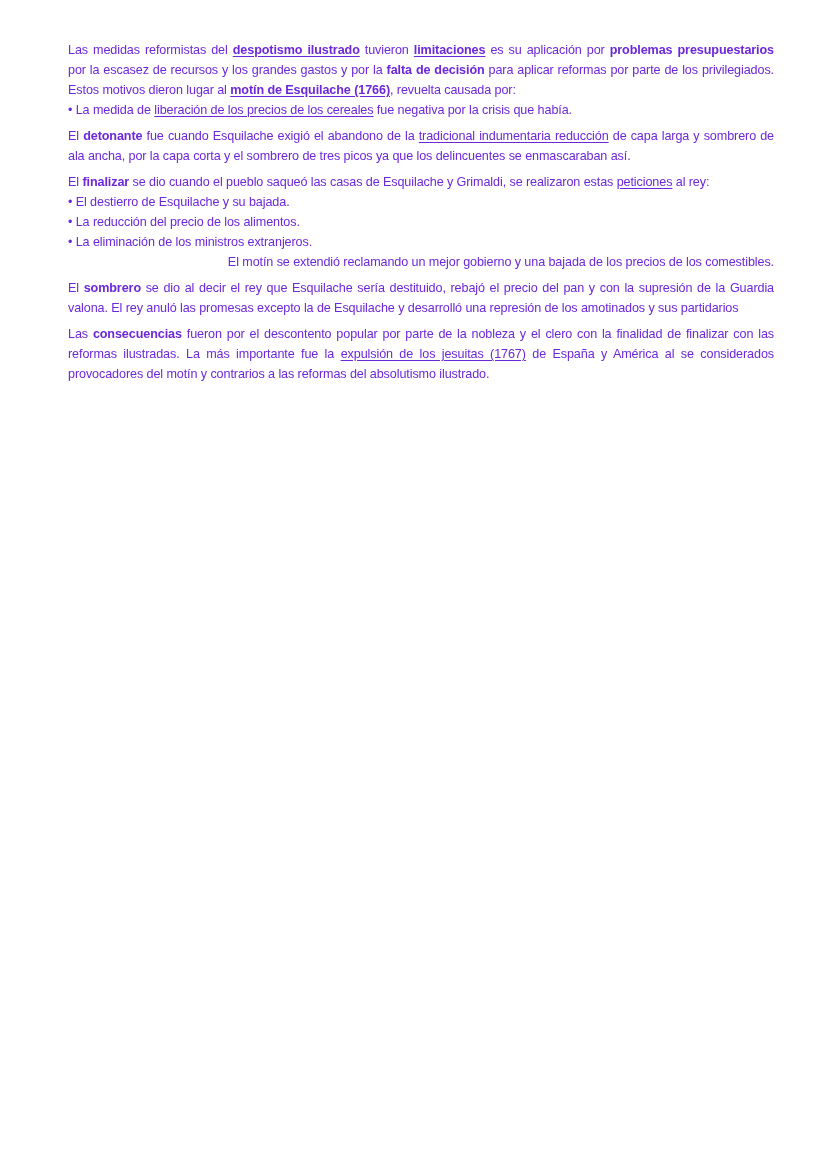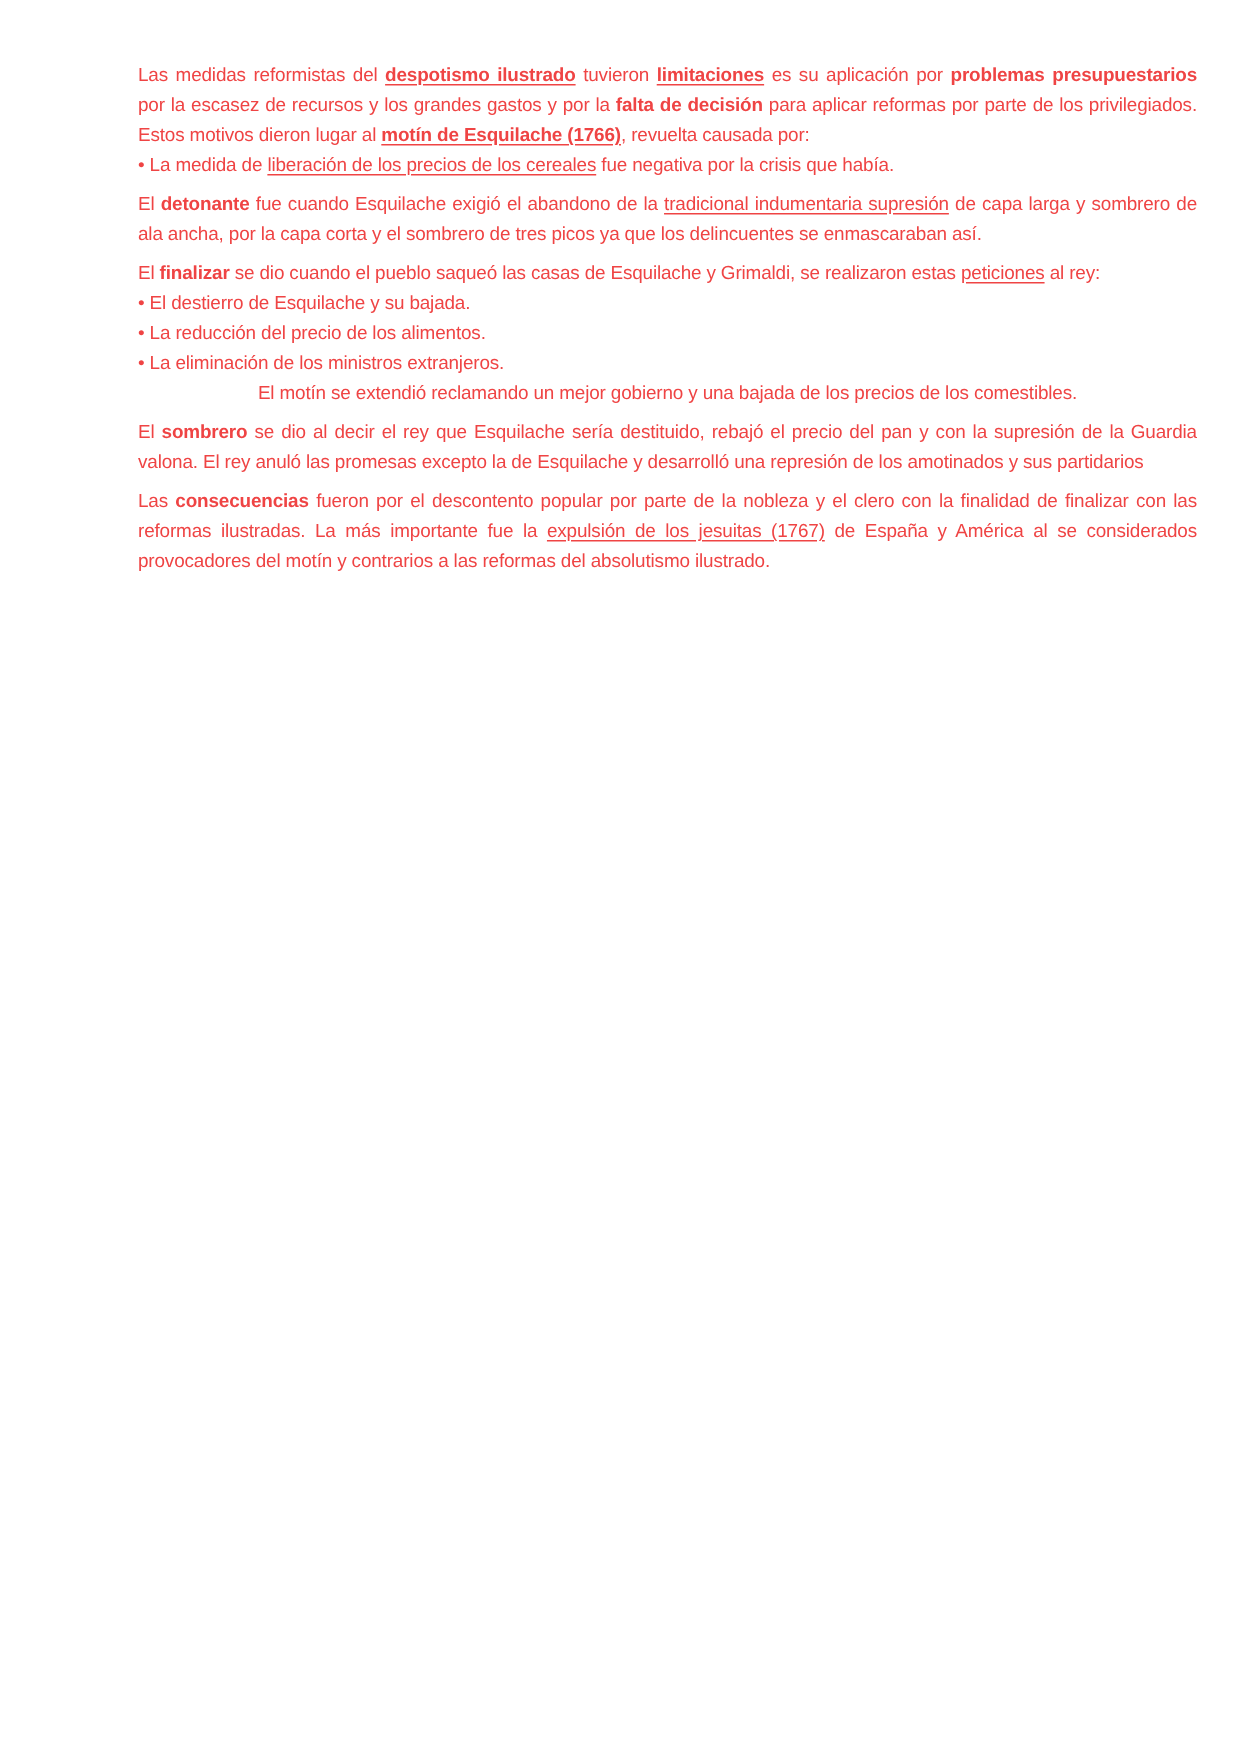--- a/index.html
+++ b/index.html
@@ -24,33 +24,33 @@
     font-size: 12.6px;
     line-height: 20px;
     letter-spacing: -0.1px;
     color: #1f1f1f;
     -webkit-font-smoothing: antialiased;
   }
   .block { margin: 0; }
   .block-para { margin-top: 6px; text-align: justify; }
   .block:first-child { margin-top: 0; }
   .block-bullet { margin-top: 0; text-align: left; }
-  .block-plain { margin-top: 0; text-align: center; }
+  .block-plain { margin-top: 0; text-align: right; }
   .b { font-weight: bold; }
   .u { text-decoration: underline; text-underline-offset: 2px; }
   .bullet-glyph { display: inline; }
 </style>
 </head>
 <body style="background: rgb(255, 255, 255);">
 
 <div class="page">
-  <div class="content" id="doc-content" style="color: #ef4444; margin-left: 24px;">
+  <div class="content" id="doc-content" style="color: #6d28d9;">
       <div class="block block-para"><span>Las medidas reformistas del </span><span class="b u">despotismo ilustrado</span><span> tuvieron </span><span class="b u">limitaciones</span><span> es su aplicación por </span><span class="b">problemas presupuestarios</span><span> por la escasez de recursos y los grandes gastos y por la </span><span class="b">falta de decisión</span><span> para aplicar reformas por parte de los privilegiados. Estos motivos dieron lugar al </span><span class="b u">motín de Esquilache (1766)</span><span>, revuelta causada por:</span></div>
       <div class="block block-bullet"><span class="bullet-glyph">•&nbsp;</span><span>La medida de </span><span class="u">liberación de los precios de los cereales</span><span> fue negativa por la crisis que había.</span></div>
-      <div class="block block-para"><span>El </span><span class="b">detonante</span><span> fue cuando Esquilache exigió el abandono de la </span><span class="u">tradicional indumentaria supresión</span><span> de capa larga y sombrero de ala ancha, por la capa corta y el sombrero de tres picos ya que los delincuentes se enmascaraban así.</span></div>
+      <div class="block block-para"><span>El </span><span class="b">detonante</span><span> fue cuando Esquilache exigió el abandono de la </span><span class="u">tradicional indumentaria reducción</span><span> de capa larga y sombrero de ala ancha, por la capa corta y el sombrero de tres picos ya que los delincuentes se enmascaraban así.</span></div>
       <div class="block block-para"><span>El </span><span class="b">finalizar</span><span> se dio cuando el pueblo saqueó las casas de Esquilache y Grimaldi, se realizaron estas </span><span class="u">peticiones</span><span> al rey:</span></div>
       <div class="block block-bullet"><span class="bullet-glyph">•&nbsp;</span><span>El destierro de Esquilache y su bajada.</span></div>
       <div class="block block-bullet"><span class="bullet-glyph">•&nbsp;</span><span>La reducción del precio de los alimentos.</span></div>
       <div class="block block-bullet"><span class="bullet-glyph">•&nbsp;</span><span>La eliminación de los ministros extranjeros.</span></div>
       <div class="block block-plain"><span>El motín se extendió reclamando un mejor gobierno y una bajada de los precios de los comestibles.</span></div>
       <div class="block block-para"><span>El </span><span class="b">sombrero</span><span> se dio al decir el rey que Esquilache sería destituido, rebajó el precio del pan y con la supresión de la Guardia valona. El rey anuló las promesas excepto la de Esquilache y desarrolló una represión de los amotinados y sus partidarios</span></div>
       <div class="block block-para"><span>Las </span><span class="b">consecuencias</span><span> fueron por el descontento popular por parte de la nobleza y el clero con la finalidad de finalizar con las reformas ilustradas. La más importante fue la </span><span class="u">expulsión de los jesuitas (1767)</span><span> de España y América al se considerados provocadores del motín y contrarios a las reformas del absolutismo ilustrado.</span></div>
     </div>
 </div>
 

